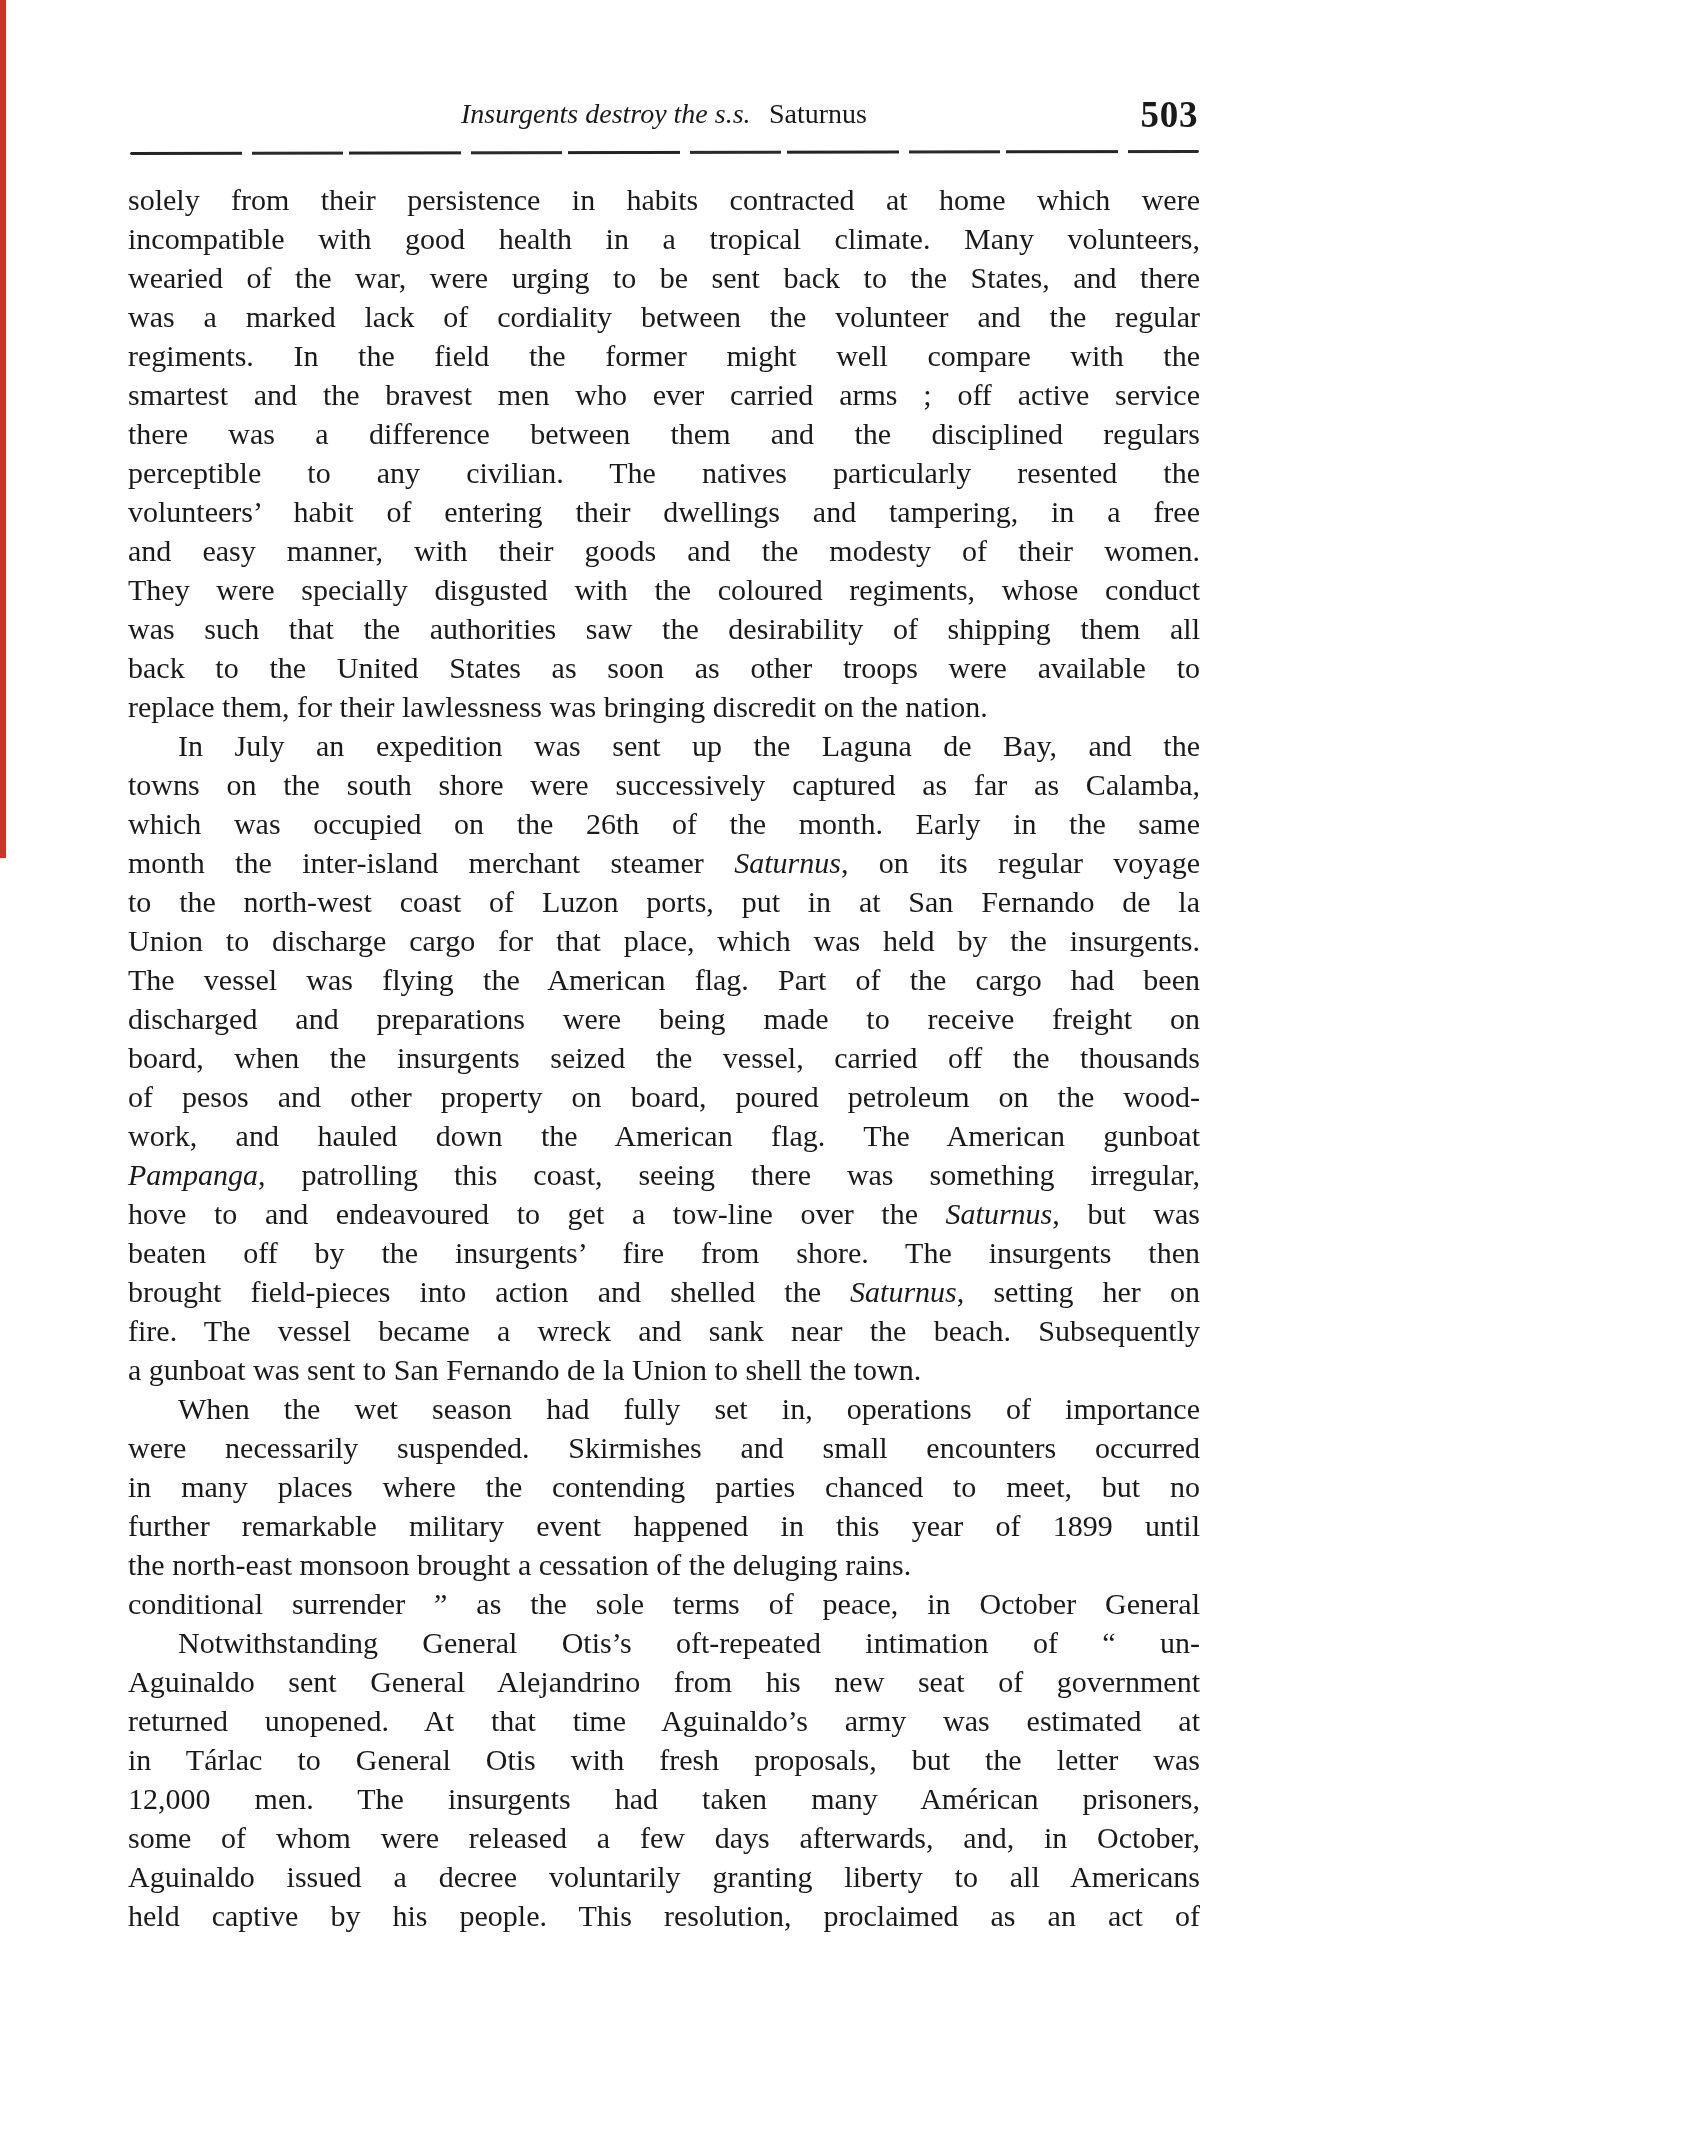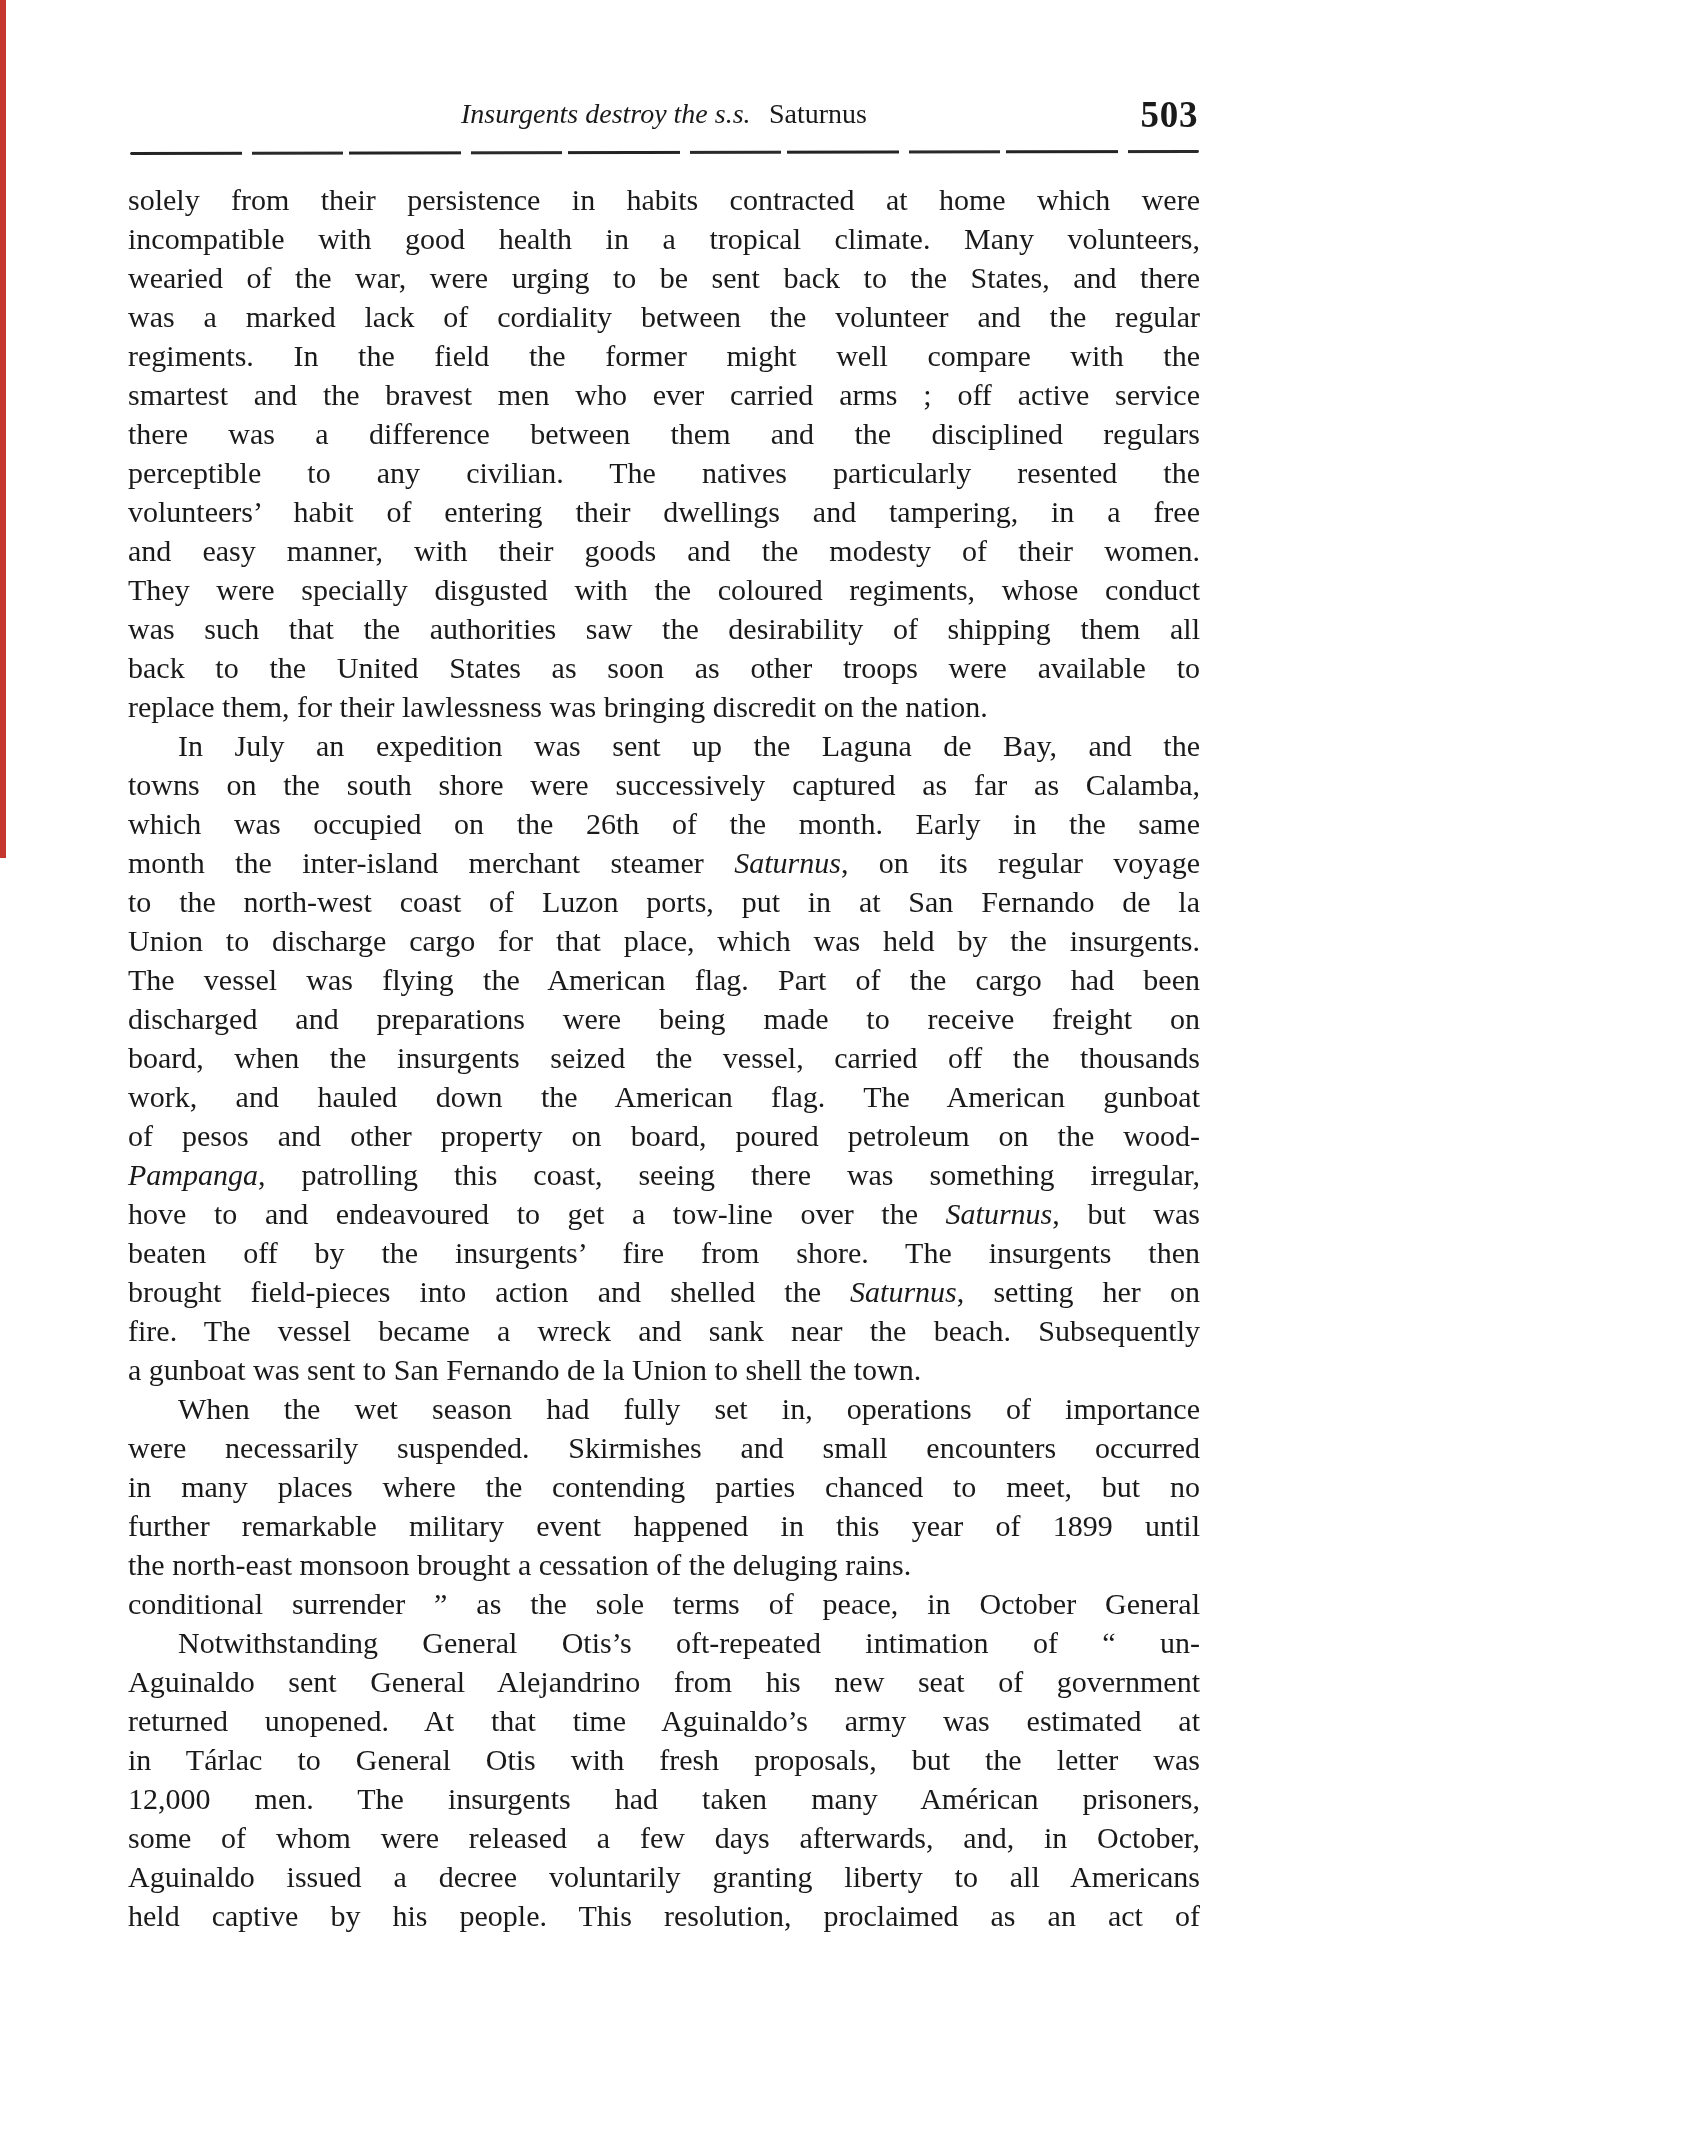--- a/index.html
+++ b/index.html
@@ -84,22 +84,22 @@
     <div>
       <div class="line"><span class="ind"></span><span>In July an expedition was sent up the Laguna de Bay, and the</span></div>
       <div class="line"><span>towns on the south shore were successively captured as far as Calamba,</span></div>
       <div class="line"><span>which was occupied on the 26th of the month.  Early in the same</span></div>
       <div class="line"><span>month the inter-island merchant steamer </span><i>Saturnus</i><span>, on its regular voyage</span></div>
       <div class="line"><span>to the north-west coast of Luzon ports, put in at San Fernando de la</span></div>
       <div class="line"><span>Union to discharge cargo for that place, which was held by the insurgents.</span></div>
       <div class="line"><span>The vessel was flying the American flag.  Part of the cargo had been</span></div>
       <div class="line"><span>discharged and preparations were being made to receive freight on</span></div>
       <div class="line"><span>board, when the insurgents seized the vessel, carried off the thousands</span></div>
+      <div class="line"><span>of pesos and other property on board, poured petroleum on the wood-</span></div>
       <div class="line"><span>work, and hauled down the American flag.  The American gunboat</span></div>
-      <div class="line"><span>of pesos and other property on board, poured petroleum on the wood-</span></div>
       <div class="line"><i>Pampanga</i><span>, patrolling this coast, seeing there was something irregular,</span></div>
       <div class="line"><span>hove to and endeavoured to get a tow-line over the </span><i>Saturnus</i><span>, but was</span></div>
       <div class="line"><span>beaten off by the insurgents’ fire from shore.  The insurgents then</span></div>
       <div class="line"><span>brought field-pieces into action and shelled the </span><i>Saturnus</i><span>, setting her on</span></div>
       <div class="line"><span>fire.  The vessel became a wreck and sank near the beach.  Subsequently</span></div>
       <div class="line nojust"><span>a gunboat was sent to San Fernando de la Union to shell the town.</span></div>
     </div>
     <div>
       <div class="line"><span class="ind"></span><span>When the wet season had fully set in, operations of importance</span></div>
       <div class="line"><span>were necessarily suspended.  Skirmishes and small encounters occurred</span></div>

